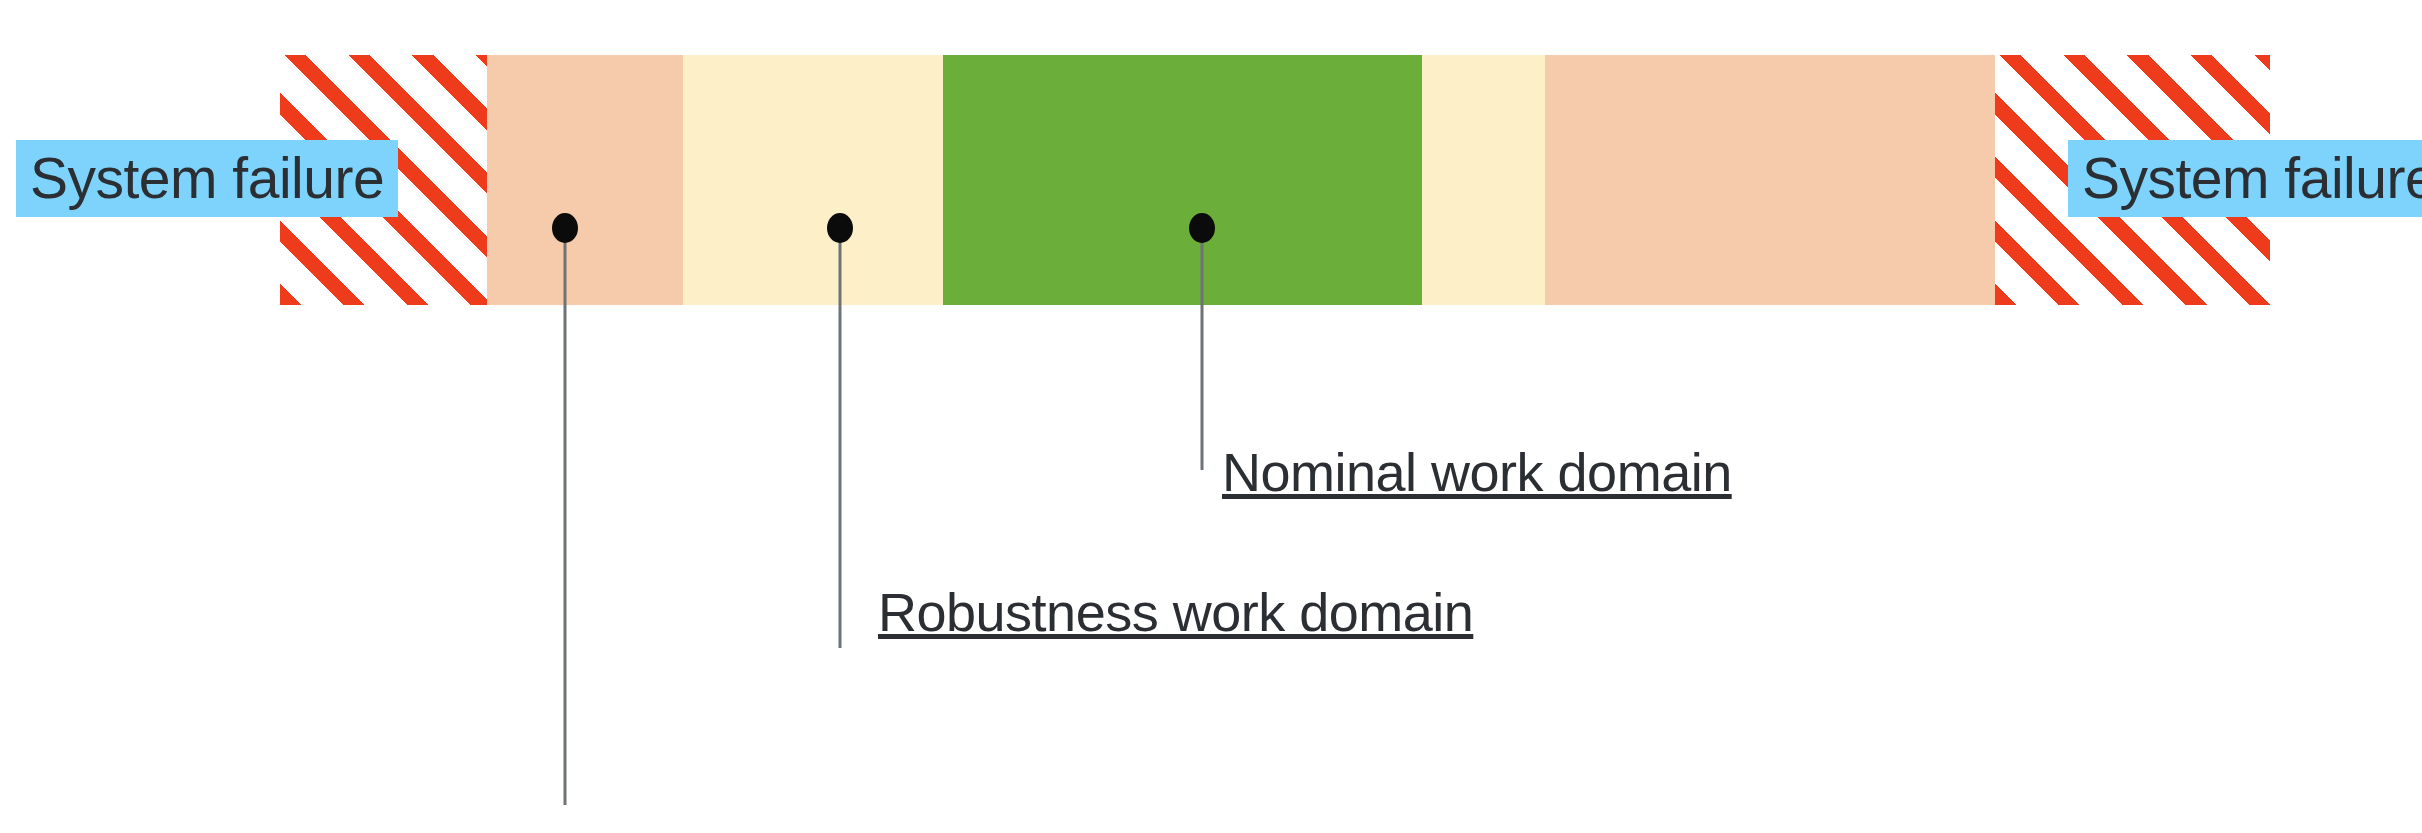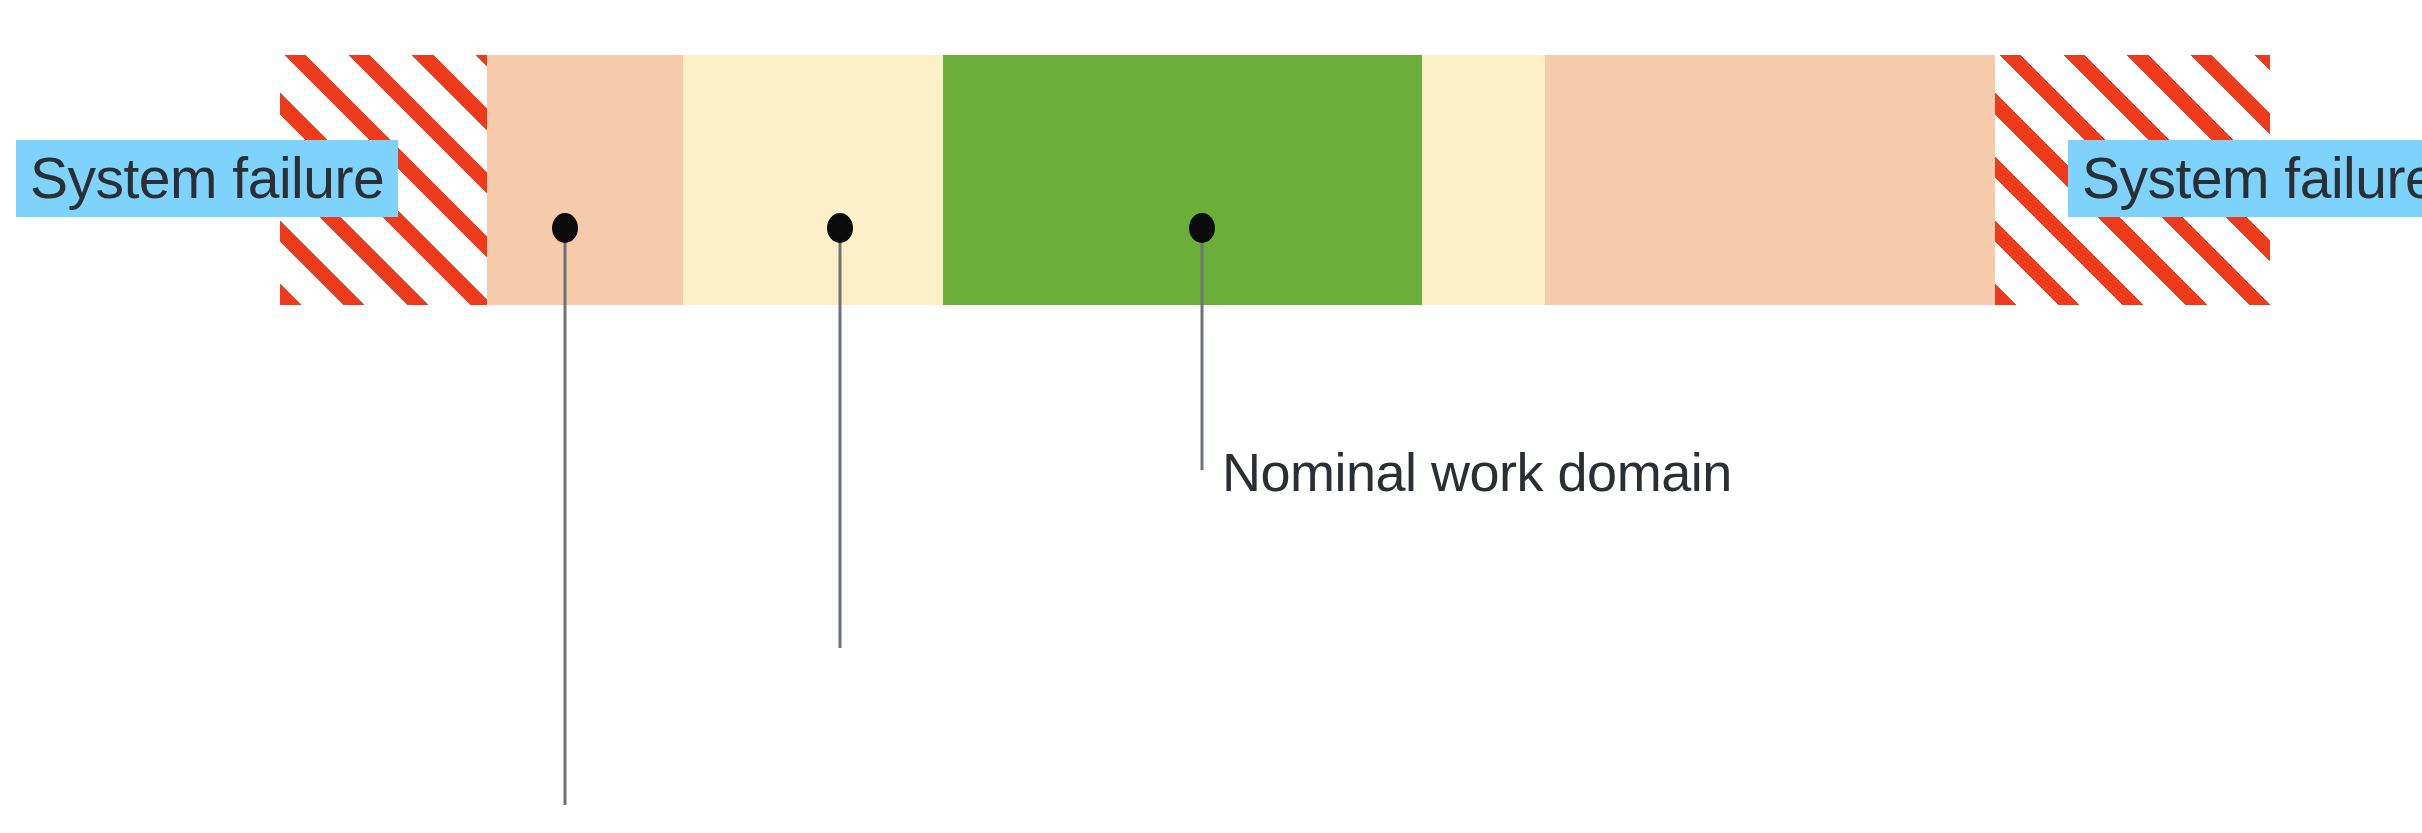--- a/index.html
+++ b/index.html
@@ -70,20 +70,21 @@
     background: #6e7378;
     transform: translateX(-50%);
   }
   .callout-label {
     position: absolute;
     font-size: 54px;
     line-height: 1;
     color: #2b2f33;
     white-space: nowrap;
     letter-spacing: -0.5px;
+    text-decoration: underline;
   }
 </style>
 </head>
 <body>
 
 <div id="stage">
 
   <div id="band">
     <div class="seg seg-hatch" style="left:0px;   width:207px;"></div>
     <div class="seg" style="left:207px; width:196px; background:#f5cbab;"></div>
@@ -96,18 +97,19 @@
 
   <div class="sysfail" id="sysfail-left">System failure</div>
 
   <div class="sysfail" id="sysfail-right">System failure</div>
 
   <div class="callout-line" style="left:565px; top:228px; height:577px;"></div>
   <div class="callout-dot" style="left:565px; top:228px;"></div>
 
   <div class="callout-line" style="left:840px; top:228px; height:420px;"></div>
   <div class="callout-dot" style="left:840px; top:228px;"></div>
+  <div class="callout-label" style="left:878px; top:585px;">Robustness work domain</div>
 
   <div class="callout-line" style="left:1202px; top:228px; height:242px;"></div>
   <div class="callout-dot" style="left:1202px; top:228px;"></div>
   <div class="callout-label" style="left:1222px; top:445px;">Nominal work domain</div>
 
 </div>
 
 </body></html>

